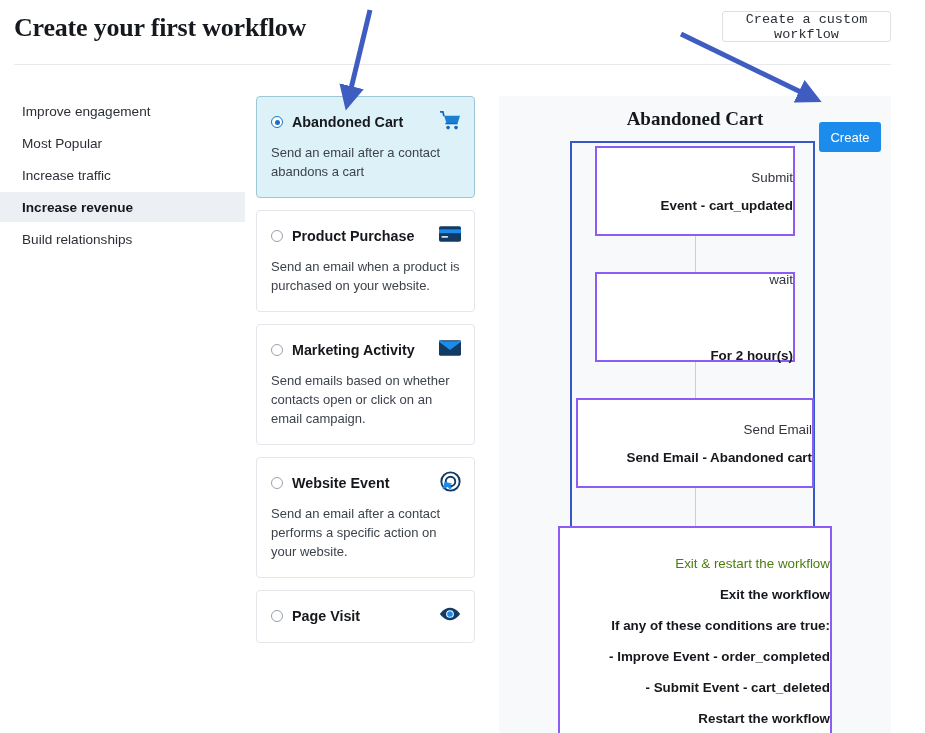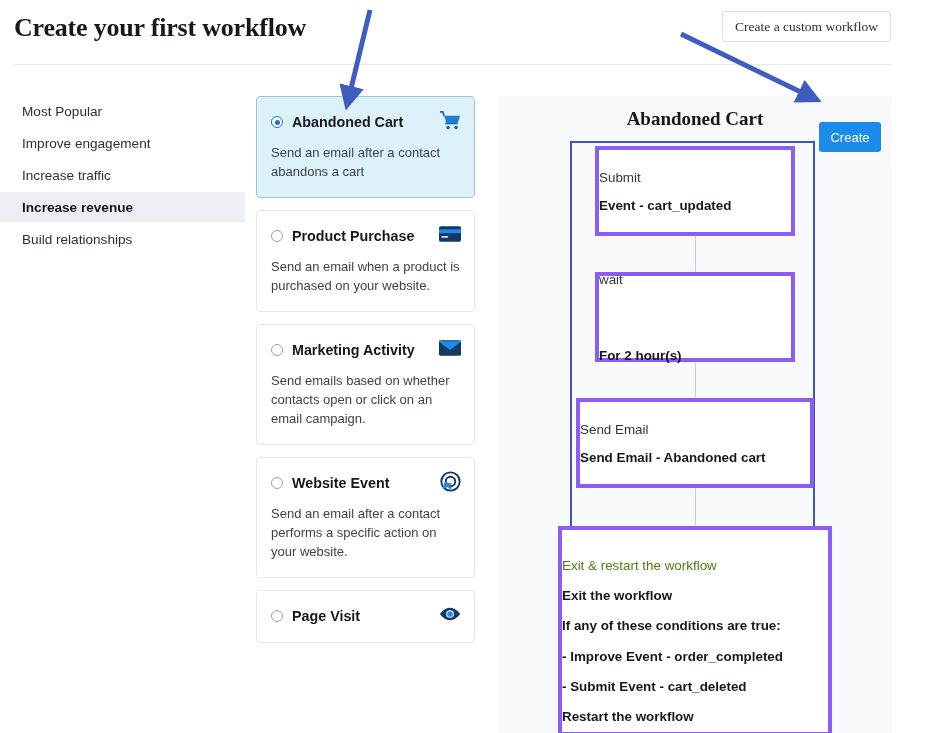--- a/index.html
+++ b/index.html
@@ -15,21 +15,21 @@
   .page-title {
     position: absolute; left: 14px; top: 13px;
     font-family: "Liberation Serif", serif;
     font-size: 26px; font-weight: 700; color: #15181c;
     letter-spacing: -0.2px;
   }
   .custom-wf-btn {
     position: absolute; left: 722px; top: 11px;
     width: 169px; height: 31px;
     background: #ffffff; border: 1px solid #dcdfe3; border-radius: 3px;
-    font-family: Liberation Serif, serif;
+    font-family: Liberation Mono, monospace;
     font-size: 13.5px; color: #2a2f36; cursor: pointer;
     display: flex; align-items: center; justify-content: center;
   }
   .header-rule {
     position: absolute; left: 14px; top: 64px;
     width: 877px; height: 1px; background: #e8eaed;
   }
 
   
   .sidebar { position: absolute; left: 0px; top: 96px; width: 245px; }
@@ -92,23 +92,23 @@
     font-family: "Liberation Sans", sans-serif;
     cursor: pointer; display:flex; align-items:center; justify-content:center;
   }
   .wf-frame {
     position: absolute; left: 71px; top: 45px;
     width: 245px; height: 592px;
     border: 2px solid #3758c5; background: transparent;
   }
   .node {
     position: absolute; background: #ffffff;
-    border: 4px solid #8b5cf6;
+    border: 2px solid #8b5cf6;
     display: flex; flex-direction: column;
-    align-items: flex-start; justify-content: center;
+    align-items: flex-end; justify-content: center;
   }
   .node-type { font-size: 13.4px; color: #31363d; }
   .node-name { font-size: 13.4px; font-weight: 700; color: #15181c; margin-top: 13px; }
   .connector { position: absolute; width: 1px; background: #c9ced4; }
 
   .node-submit { left: 96px; top: 50px; width: 200px; height: 90px; }
   .conn1 { left: 196px; top: 140px; height: 36px; }
   .node-wait { left: 96px; top: 176px; width: 200px; height: 90px; gap: 48px; }
   .conn2 { left: 196px; top: 266px; height: 36px; }
   .node-email { left: 77px; top: 302px; width: 238px; height: 90px; }
@@ -130,24 +130,24 @@
 <div id="root">
 
   <div class="page-title">Create your first workflow</div>
 
   <button class="custom-wf-btn">Create a custom workflow</button>
 
   <div class="header-rule"></div>
 
   <div class="sidebar">
     <div class="side-item">
+      <span>Improve engagement</span>
+    </div>
+    <div class="side-item">
       <span>Most Popular</span>
-    </div>
-    <div class="side-item">
-      <span>Improve engagement</span>
     </div>
     <div class="side-item">
       <span>Increase traffic</span>
     </div>
     <div class="side-item active">
       <span>Increase revenue</span>
     </div>
     <div class="side-item">
       <span>Build relationships</span>
     </div>

